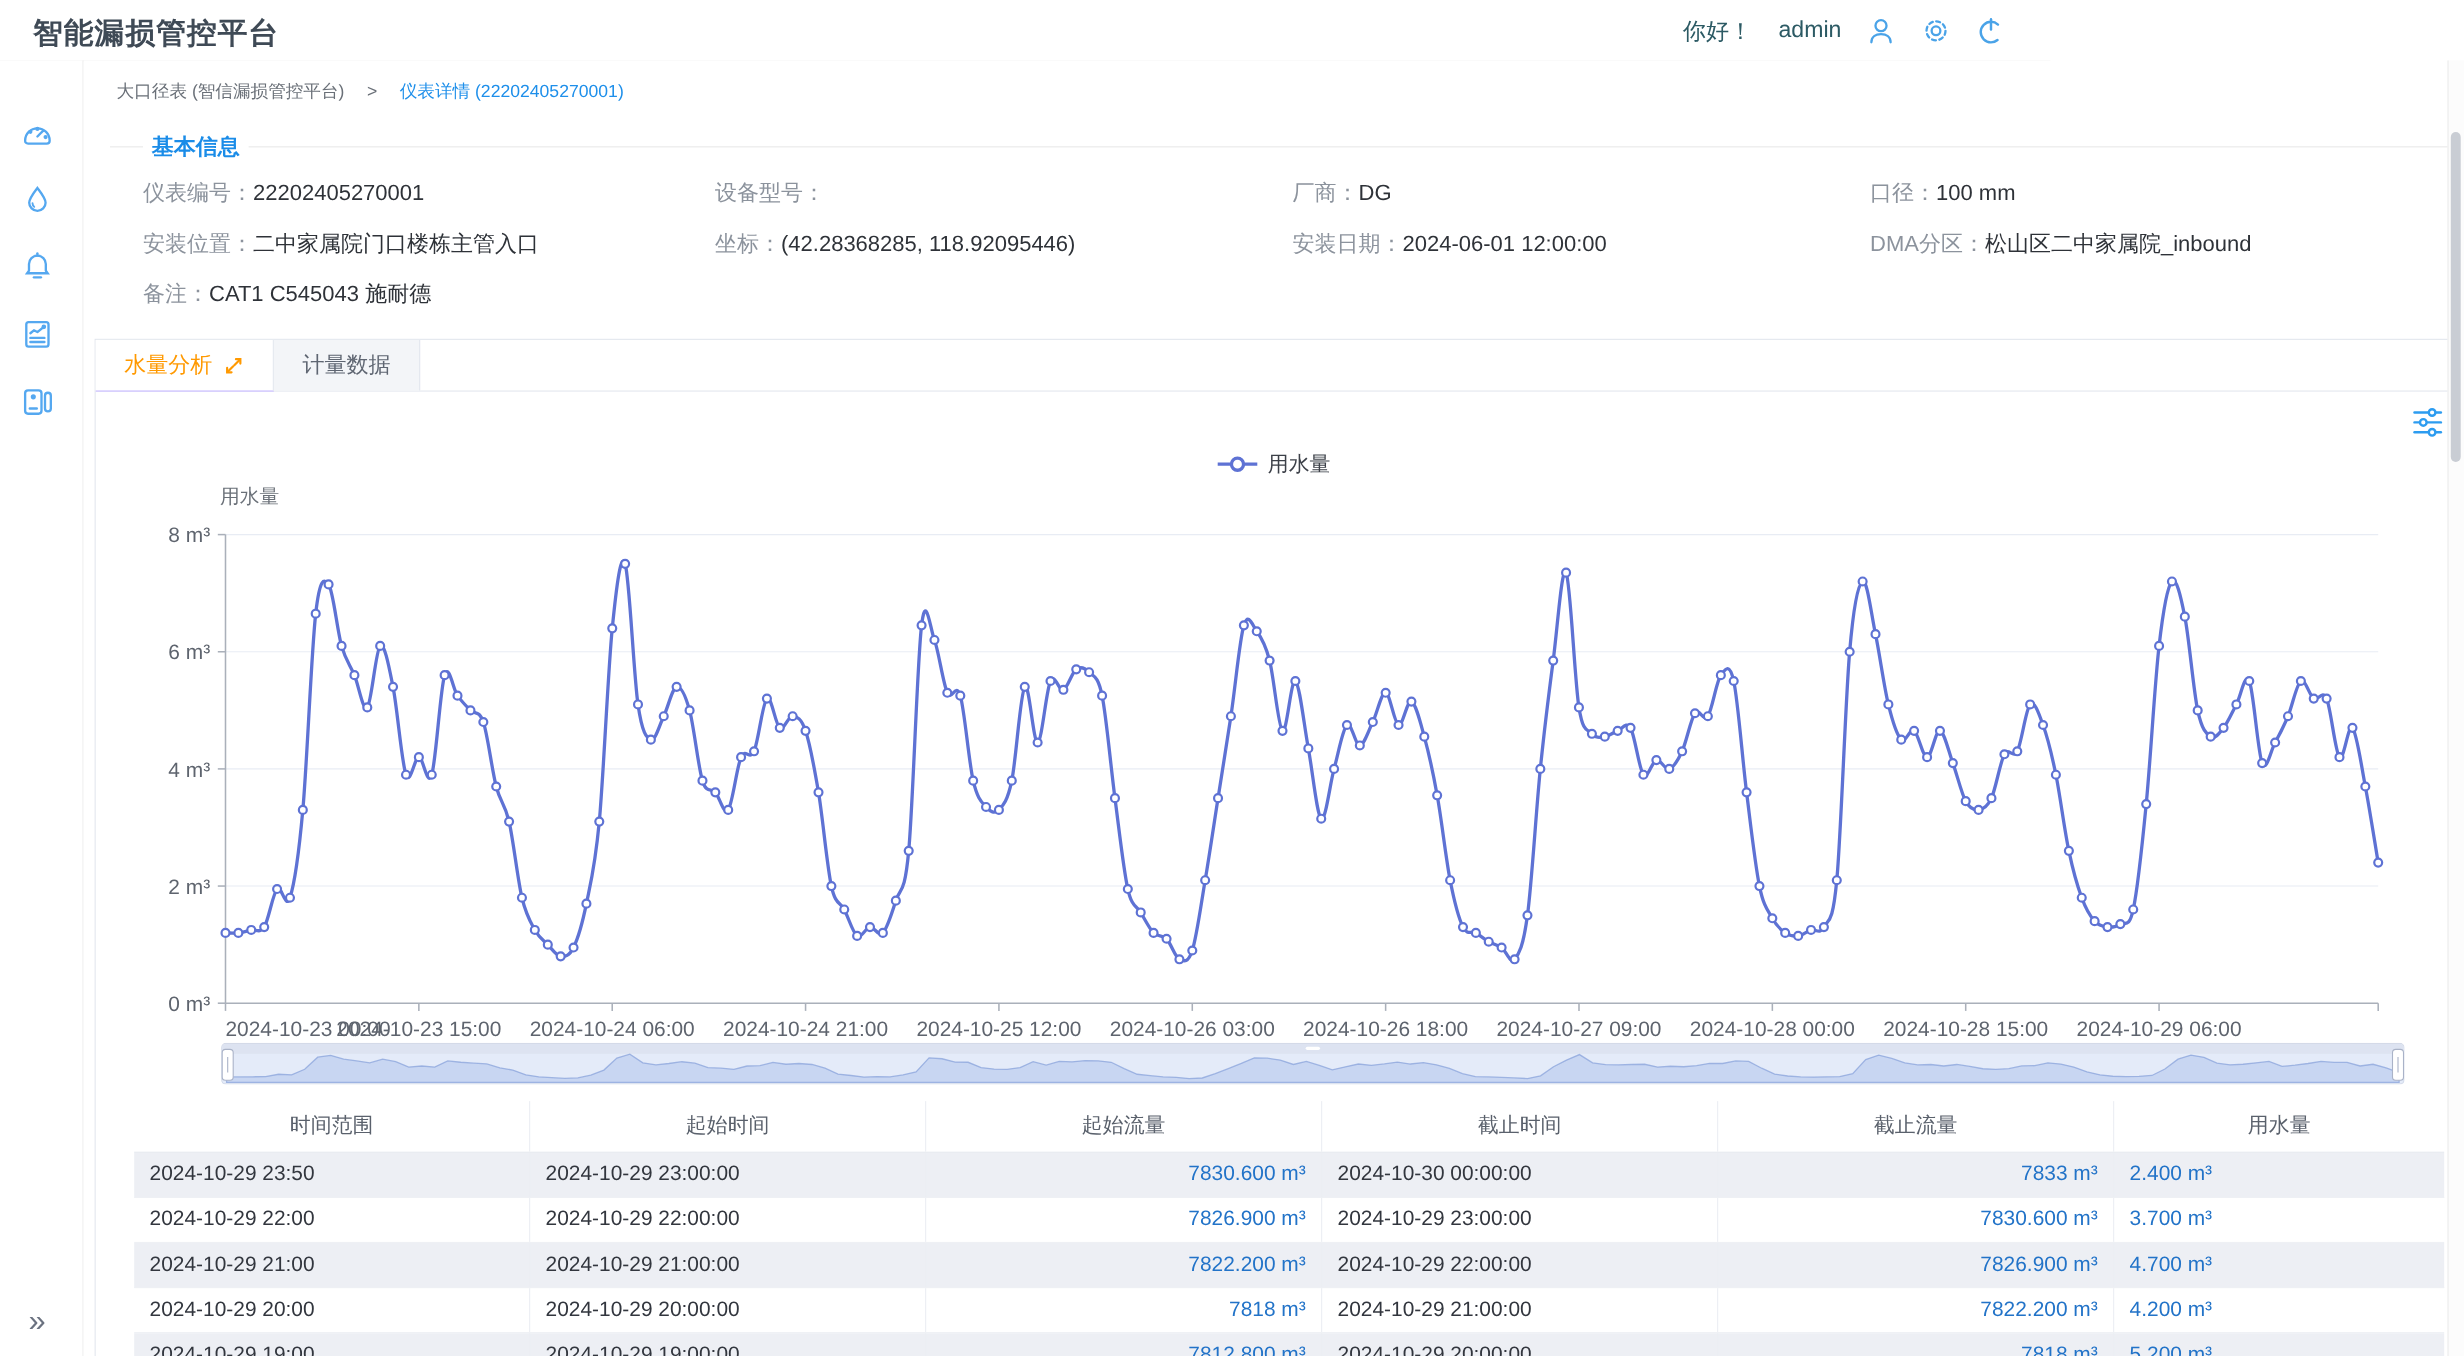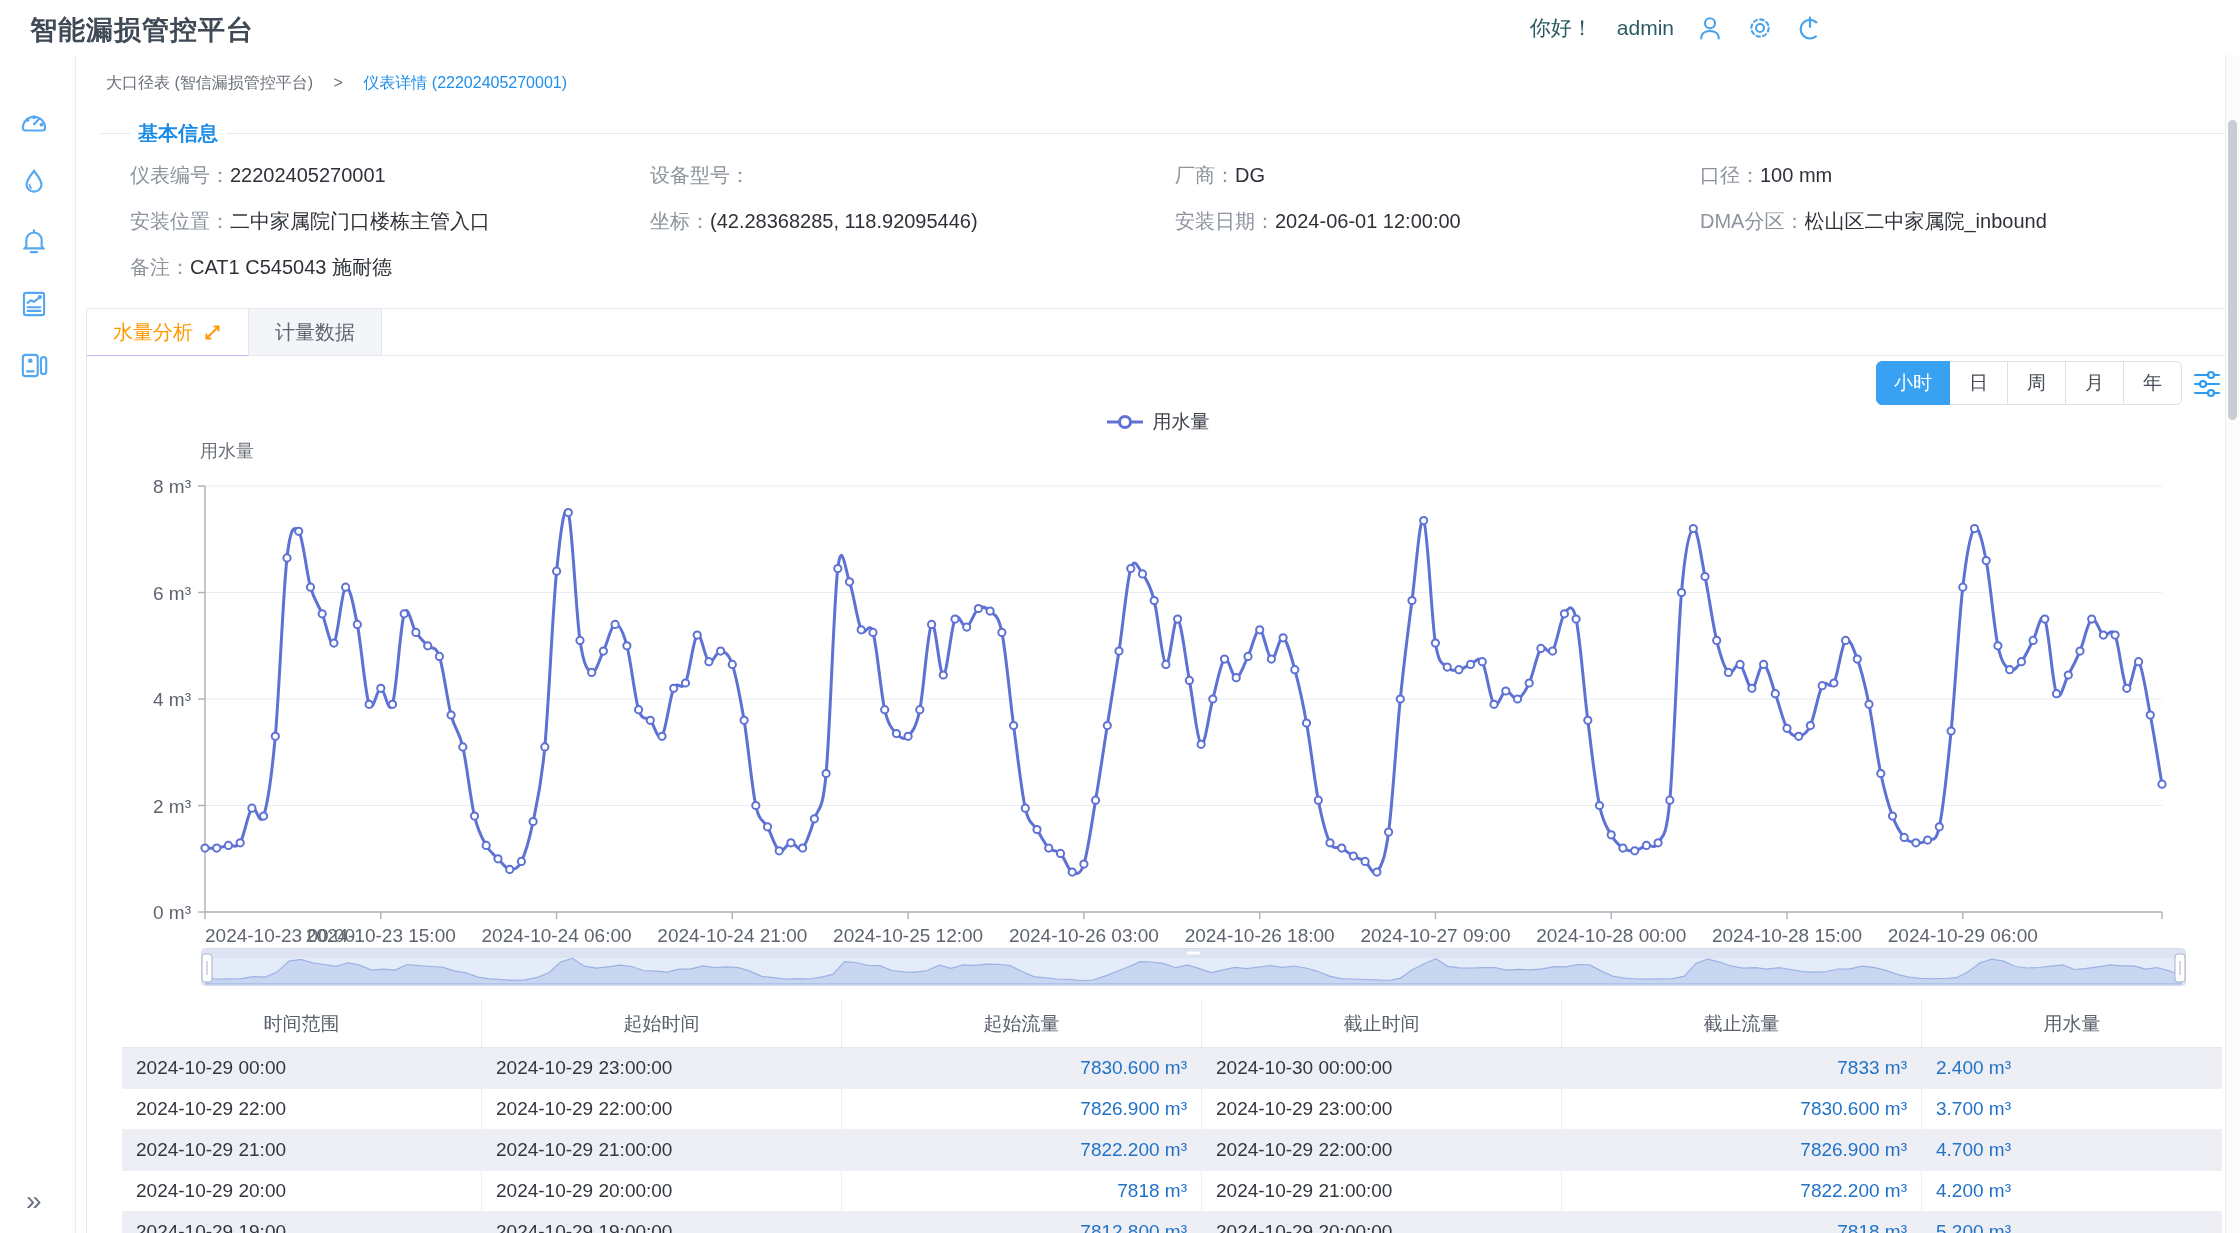--- a/index.html
+++ b/index.html
@@ -157,27 +157,20 @@
               <path d="M15 4l-5 5"></path>
               <path d="M7.5 15.5h-4v-4"></path>
               <path d="M4 15l5-5"></path>
             </svg>
           </div>
           <div class="tab">
             <span>计量数据</span>
           </div>
         </div>
 
-      <div class="range-group" id="range-group">
-          <div class="rbtn active">小时</div>
-          <div class="rbtn">日</div>
-          <div class="rbtn">周</div>
-          <div class="rbtn">月</div>
-          <div class="rbtn">年</div>
-        </div>
 
       <svg class="filter-ic" viewBox="0 0 30 30" fill="#fff" stroke="#2d9cf0" stroke-width="2.2" stroke-linecap="round">
         <line x1="3" y1="6" x2="27" y2="6"></line>
           <circle cx="19" cy="6" r="3"></circle>
         <line x1="3" y1="15" x2="27" y2="15"></line>
           <circle cx="11" cy="15" r="3"></circle>
         <line x1="3" y1="24" x2="27" y2="24"></line>
           <circle cx="19" cy="24" r="3"></circle>
       </svg>
 
@@ -417,21 +410,21 @@
       <div class="tbl" id="tbl">
           <div class="trow head">
             <div class="tcell">时间范围</div>
             <div class="tcell">起始时间</div>
             <div class="tcell">起始流量</div>
             <div class="tcell">截止时间</div>
             <div class="tcell">截止流量</div>
             <div class="tcell">用水量</div>
           </div>
           <div class="trow body stripe">
-            <div class="tcell">2024-10-29 00:00</div>
+            <div class="tcell">2024-10-29 23:50</div>
             <div class="tcell">2024-10-29 23:00:00</div>
             <div class="tcell al-r blue">7830.600 m³</div>
             <div class="tcell">2024-10-30 00:00:00</div>
             <div class="tcell al-r blue">7833 m³</div>
             <div class="tcell blue">2.400 m³</div>
           </div>
           <div class="trow body">
             <div class="tcell">2024-10-29 22:00</div>
             <div class="tcell">2024-10-29 22:00:00</div>
             <div class="tcell al-r blue">7826.900 m³</div>

